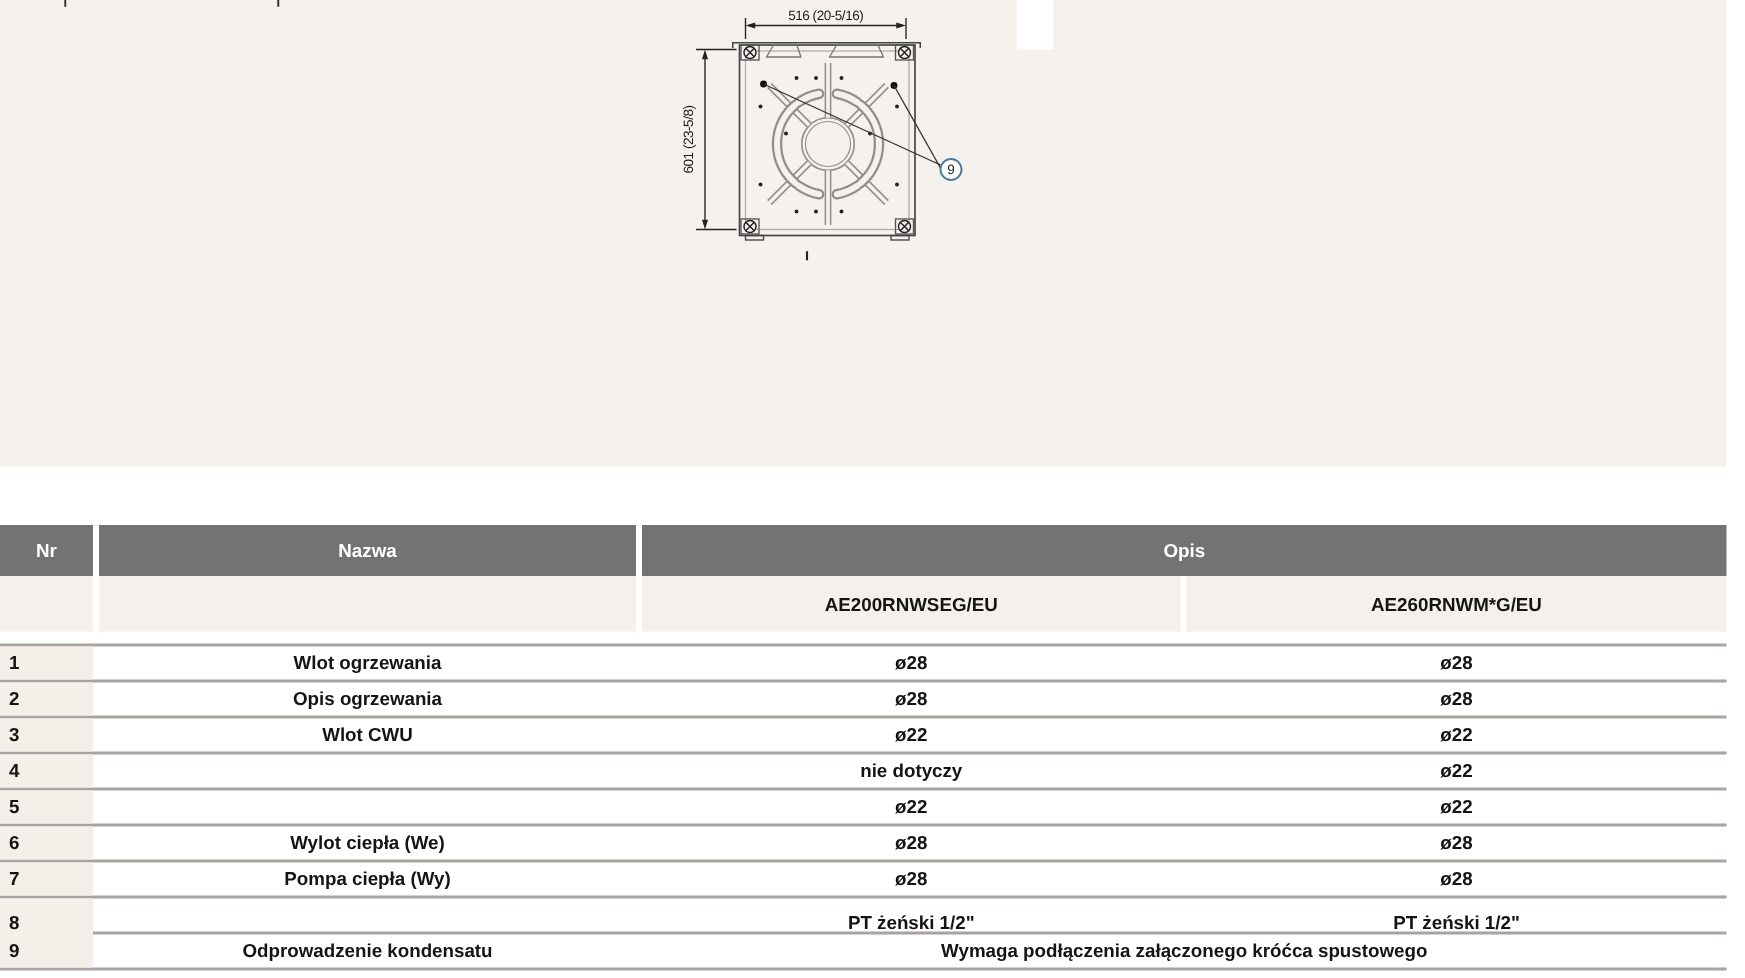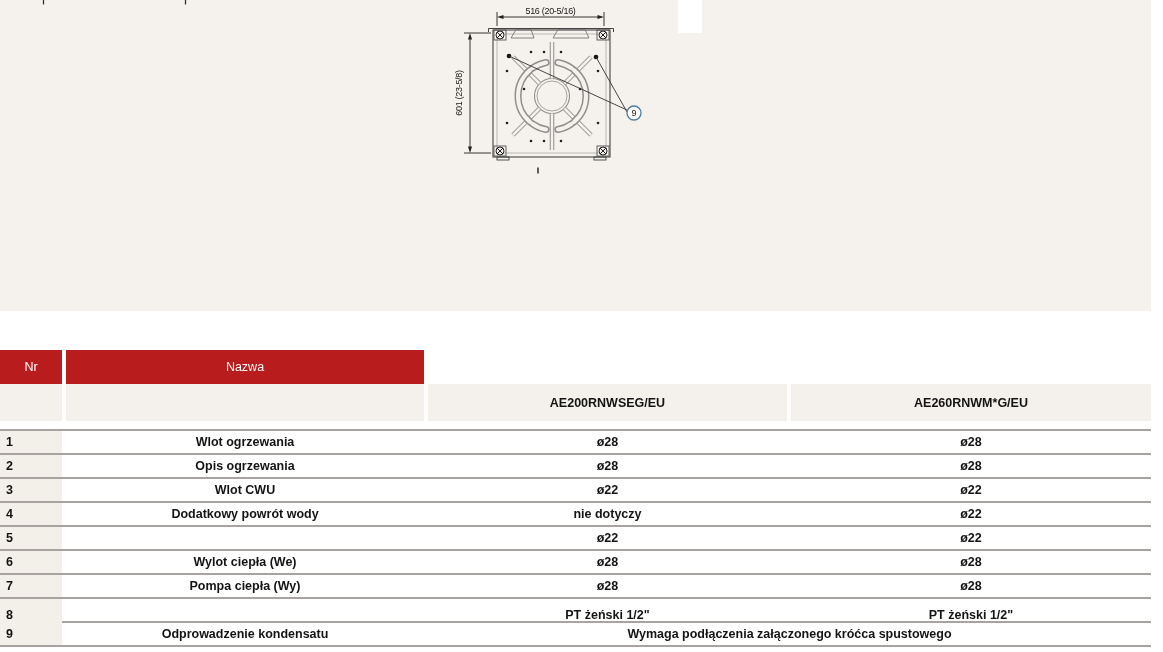--- a/index.html
+++ b/index.html
@@ -14,22 +14,22 @@
   .band-svg { position:absolute; left:0; top:0; }
 
   
   .spec-table { position:absolute; left:0; top:350px; width:1151px; }
   .grid7 {
     display:grid;
     grid-template-columns:62px 4px 358px 4px 359px 4px 360px;
   }
   .thead { height:34px; }
   .th {
-    background:#b91c1c; color:#fff;
-    font-weight:400; font-size:12.5px;
+    background:#737373; color:#fff;
+    font-weight:700; font-size:12.5px;
     display:flex; align-items:center; justify-content:center;
   }
   .subhead { height:37px; }
   .sub-cell {
     background:#f4f0eb;
     display:flex; align-items:center; justify-content:center;
     font-weight:700; font-size:12.5px; color:#141414;
   }
   .gap-row { height:8px; background:#fff; }
   .tbody { border-bottom:2px solid #a8a3a1; }
@@ -185,20 +185,21 @@
     <circle cx="634" cy="113" r="7" fill="#ffffff" stroke="#4d7ba0" stroke-width="1.3"></circle>
     <text x="634" y="116.2" text-anchor="middle" font-size="9" fill="#222">9</text>
   </g>
 </svg>
 
 <div class="spec-table">
 
   <div class="thead grid7">
     <div class="th" style="grid-column:1">Nr</div>
     <div class="th" style="grid-column:3">Nazwa</div>
+    <div class="th" style="grid-column:5 / 8">Opis</div>
   </div>
 
   <div class="subhead grid7">
     <div class="sub-cell" style="grid-column:1"></div>
     <div class="sub-cell" style="grid-column:3"></div>
     <div class="sub-cell" style="grid-column:5">AE200RNWSEG/EU</div>
     <div class="sub-cell" style="grid-column:7">AE260RNWM*G/EU</div>
   </div>
 
   <div class="gap-row"></div>
@@ -217,21 +218,20 @@
         <div class="cell val-cell" style="grid-column: 7;">ø28</div>
       </div>
       <div class="trow grid7">
         <div class="cell nr-cell" style="grid-column: 1;">3</div>
         <div class="cell name-cell" style="grid-column: 3;">Wlot CWU</div>
         <div class="cell val-cell" style="grid-column: 5;">ø22</div>
         <div class="cell val-cell" style="grid-column: 7;">ø22</div>
       </div>
       <div class="trow grid7">
         <div class="cell nr-cell" style="grid-column: 1;">4</div>
-        <div class="cell name-cell" style="grid-column: 3;">Dodatkowy powrót wody</div>
         <div class="cell val-cell" style="grid-column: 5;">nie dotyczy</div>
         <div class="cell val-cell" style="grid-column: 7;">ø22</div>
       </div>
       <div class="trow grid7">
         <div class="cell nr-cell" style="grid-column: 1;">5</div>
         <div class="cell val-cell" style="grid-column: 5;">ø22</div>
         <div class="cell val-cell" style="grid-column: 7;">ø22</div>
       </div>
       <div class="trow grid7">
         <div class="cell nr-cell" style="grid-column: 1;">6</div>

